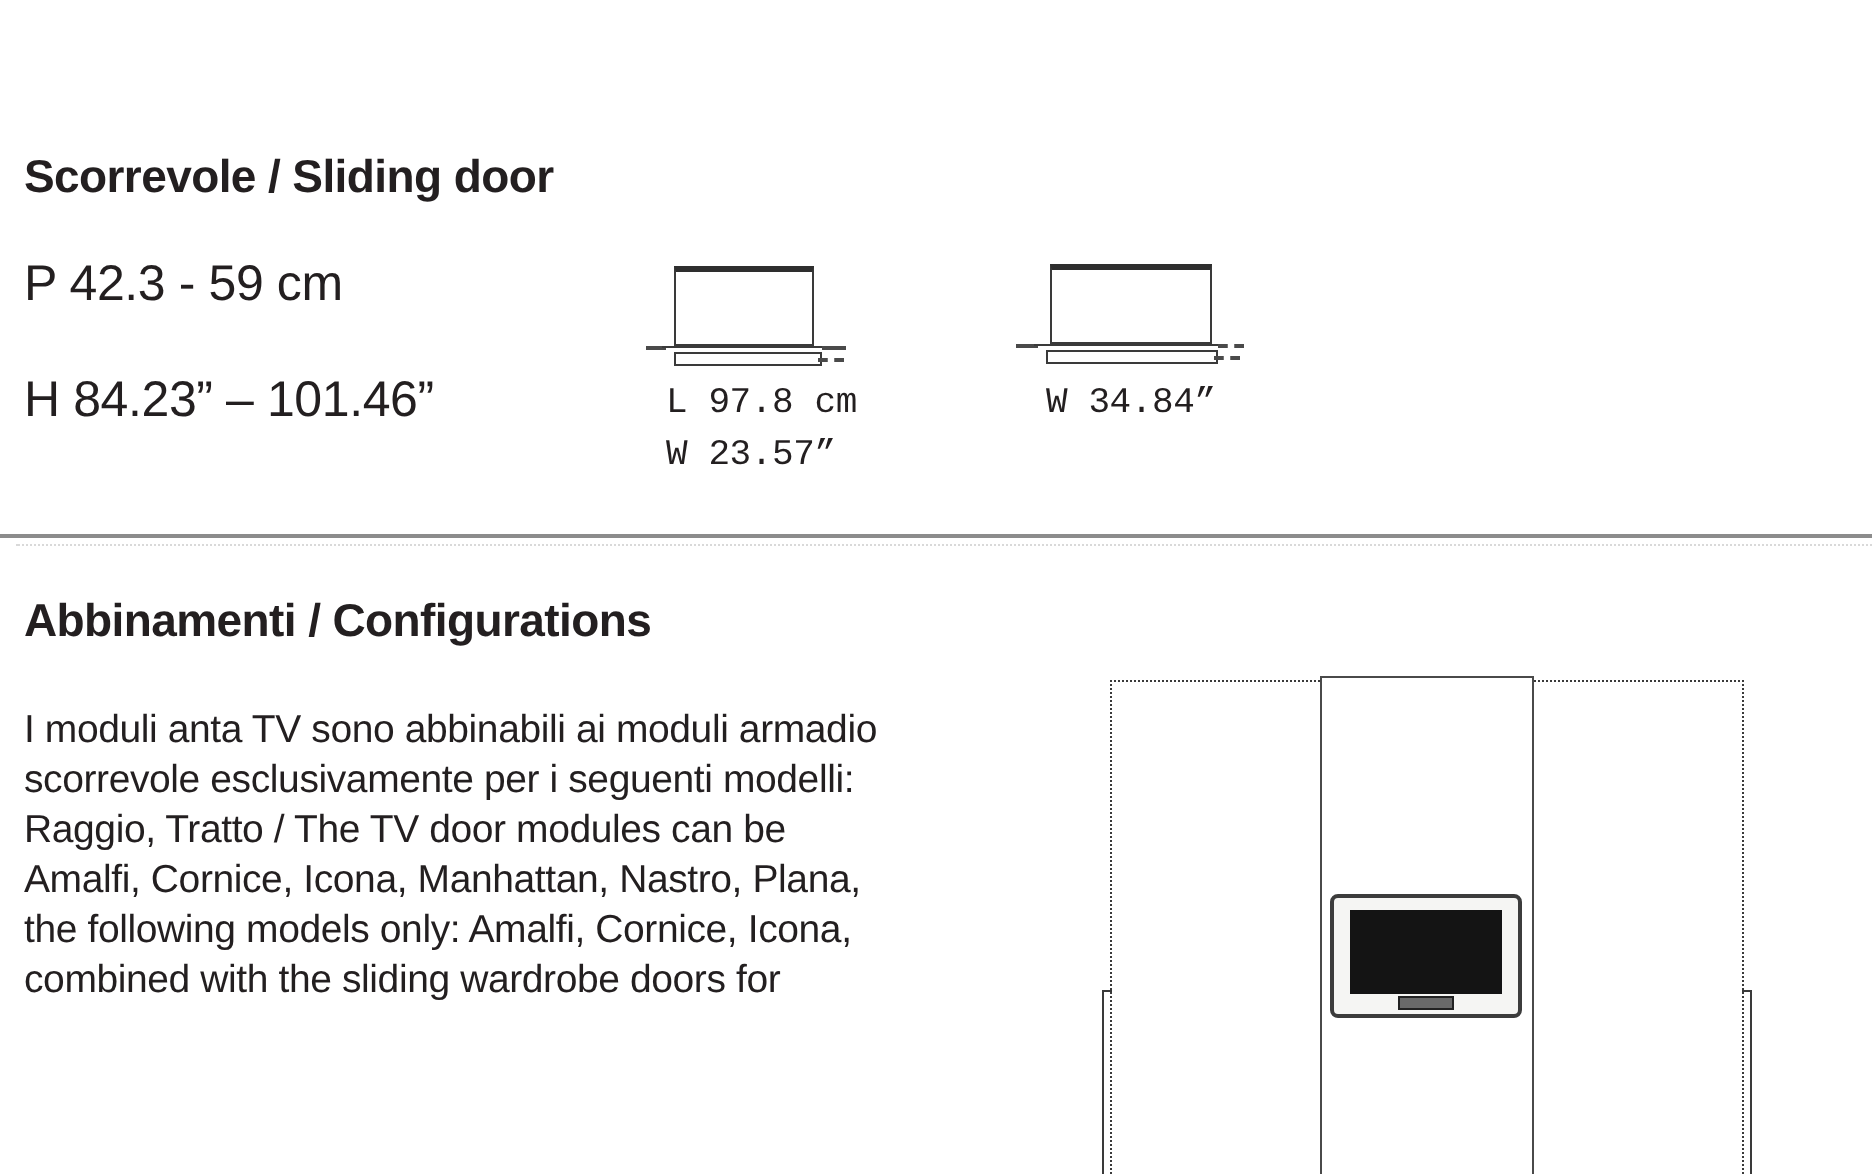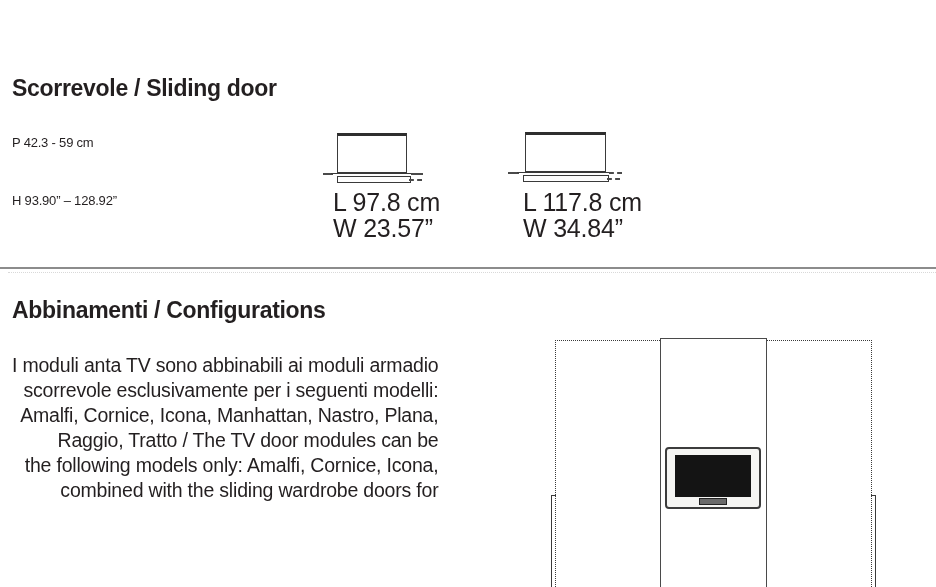--- a/index.html
+++ b/index.html
@@ -20,30 +20,31 @@
   .abs { position: absolute; }
 
   
   .section-title {
     font-size: 23px;
     font-weight: bold;
     letter-spacing: -0.3px;
     white-space: nowrap;
   }
   .dim-block {
-    font-size: 13px;
+    font-size: 25px;
     line-height: 25px;
     letter-spacing: -0.2px;
     white-space: nowrap;
   }
   .door-label {
-    font-size: 25px;
+    font-size: 18px;
     line-height: 26px;
     letter-spacing: -0.2px;
     white-space: nowrap;
+    font-family: Liberation Mono, monospace;
   }
   .paragraph {
     font-size: 19.5px;
     line-height: 25px;
     letter-spacing: -0.2px;
     white-space: nowrap;
   }
 
   
   .divider {
@@ -120,21 +121,21 @@
 
 <div class="page">
 
   <div class="abs section-title" style="left:12px; top:35px;">Scorrevole / Sliding door</div>
 
   <div class="abs dim-block" style="left:12px; top:90px;">
     <div>P 42.3 - 59 cm</div>
   </div>
 
   <div class="abs dim-block" style="left:12px; top:148px;">
-    <div>H 93.90” – 128.92”</div>
+    <div>H 84.23” – 101.46”</div>
   </div>
 
   <div>
     <div class="abs door-front" style="left:337px; top:93px; width:68px; height:36px;"></div>
     <div class="abs rail-dash" style="left:323px; top:133px; width:10px;"></div>
     <div class="abs rail-solid" style="left:331px; top:133px; width:82px;"></div>
     <div class="abs rail-dash" style="left:411px; top:133px; width:12px;"></div>
     <div class="abs track-box" style="left:337px; top:136px; width:72px;"></div>
     <div class="abs rail-dash" style="left:409px; top:139px; width:13px;"></div>
   </div>
@@ -147,34 +148,33 @@
   <div>
     <div class="abs door-front" style="left:525px; top:92px; width:79px; height:36px;"></div>
     <div class="abs rail-dash" style="left:508px; top:132px; width:11px;"></div>
     <div class="abs rail-solid" style="left:517px; top:132px; width:94px;"></div>
     <div class="abs rail-dash" style="left:609px; top:132px; width:13px;"></div>
     <div class="abs track-box" style="left:523px; top:135px; width:84px;"></div>
     <div class="abs rail-dash" style="left:607px; top:138px; width:13px;"></div>
   </div>
 
   <div class="abs door-label" style="left:523px; top:149px;">
-    <div>L 117.8 cm</div>
     <div>W 34.84”</div>
   </div>
 
   <div class="abs divider"></div>
   <div class="abs divider-dots"></div>
 
   <div class="abs section-title" style="left:12px; top:257px;">Abbinamenti / Configurations</div>
 
-  <div class="abs paragraph" style="left:12px; top:313px;text-align:right;">
+  <div class="abs paragraph" style="left:12px; top:313px;">
     <div>I moduli anta TV sono abbinabili ai moduli armadio</div>
     <div>scorrevole esclusivamente per i seguenti modelli:</div>
+    <div>Raggio, Tratto / The TV door modules can be</div>
     <div>Amalfi, Cornice, Icona, Manhattan, Nastro, Plana,</div>
-    <div>Raggio, Tratto / The TV door modules can be</div>
     <div>the following models only: Amalfi, Cornice, Icona,</div>
     <div>combined with the sliding wardrobe doors for</div>
   </div>
 
   <div class="abs wardrobe">
     <div class="abs wardrobe-outline"></div>
     <div class="abs side-lip left"></div>
     <div class="abs side-lip right"></div>
     <div class="abs center-panel">
       <div class="abs tv-frame">

